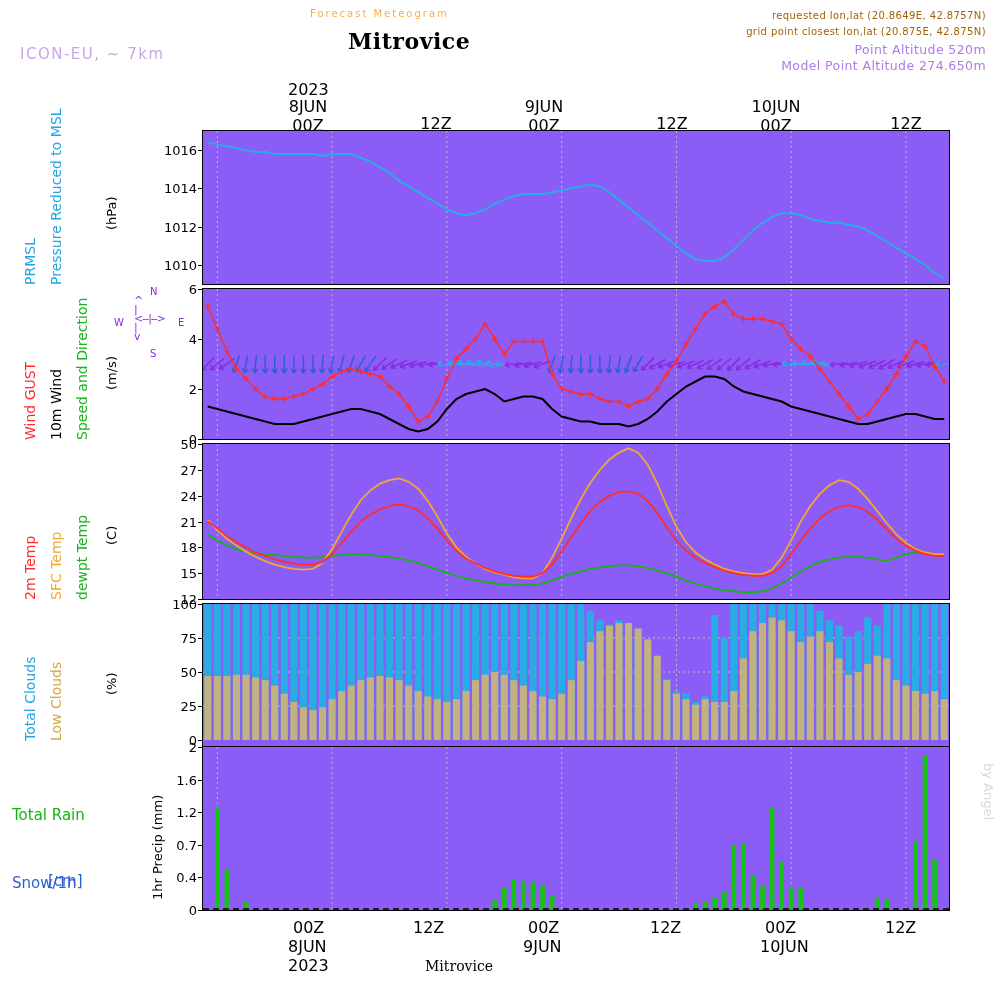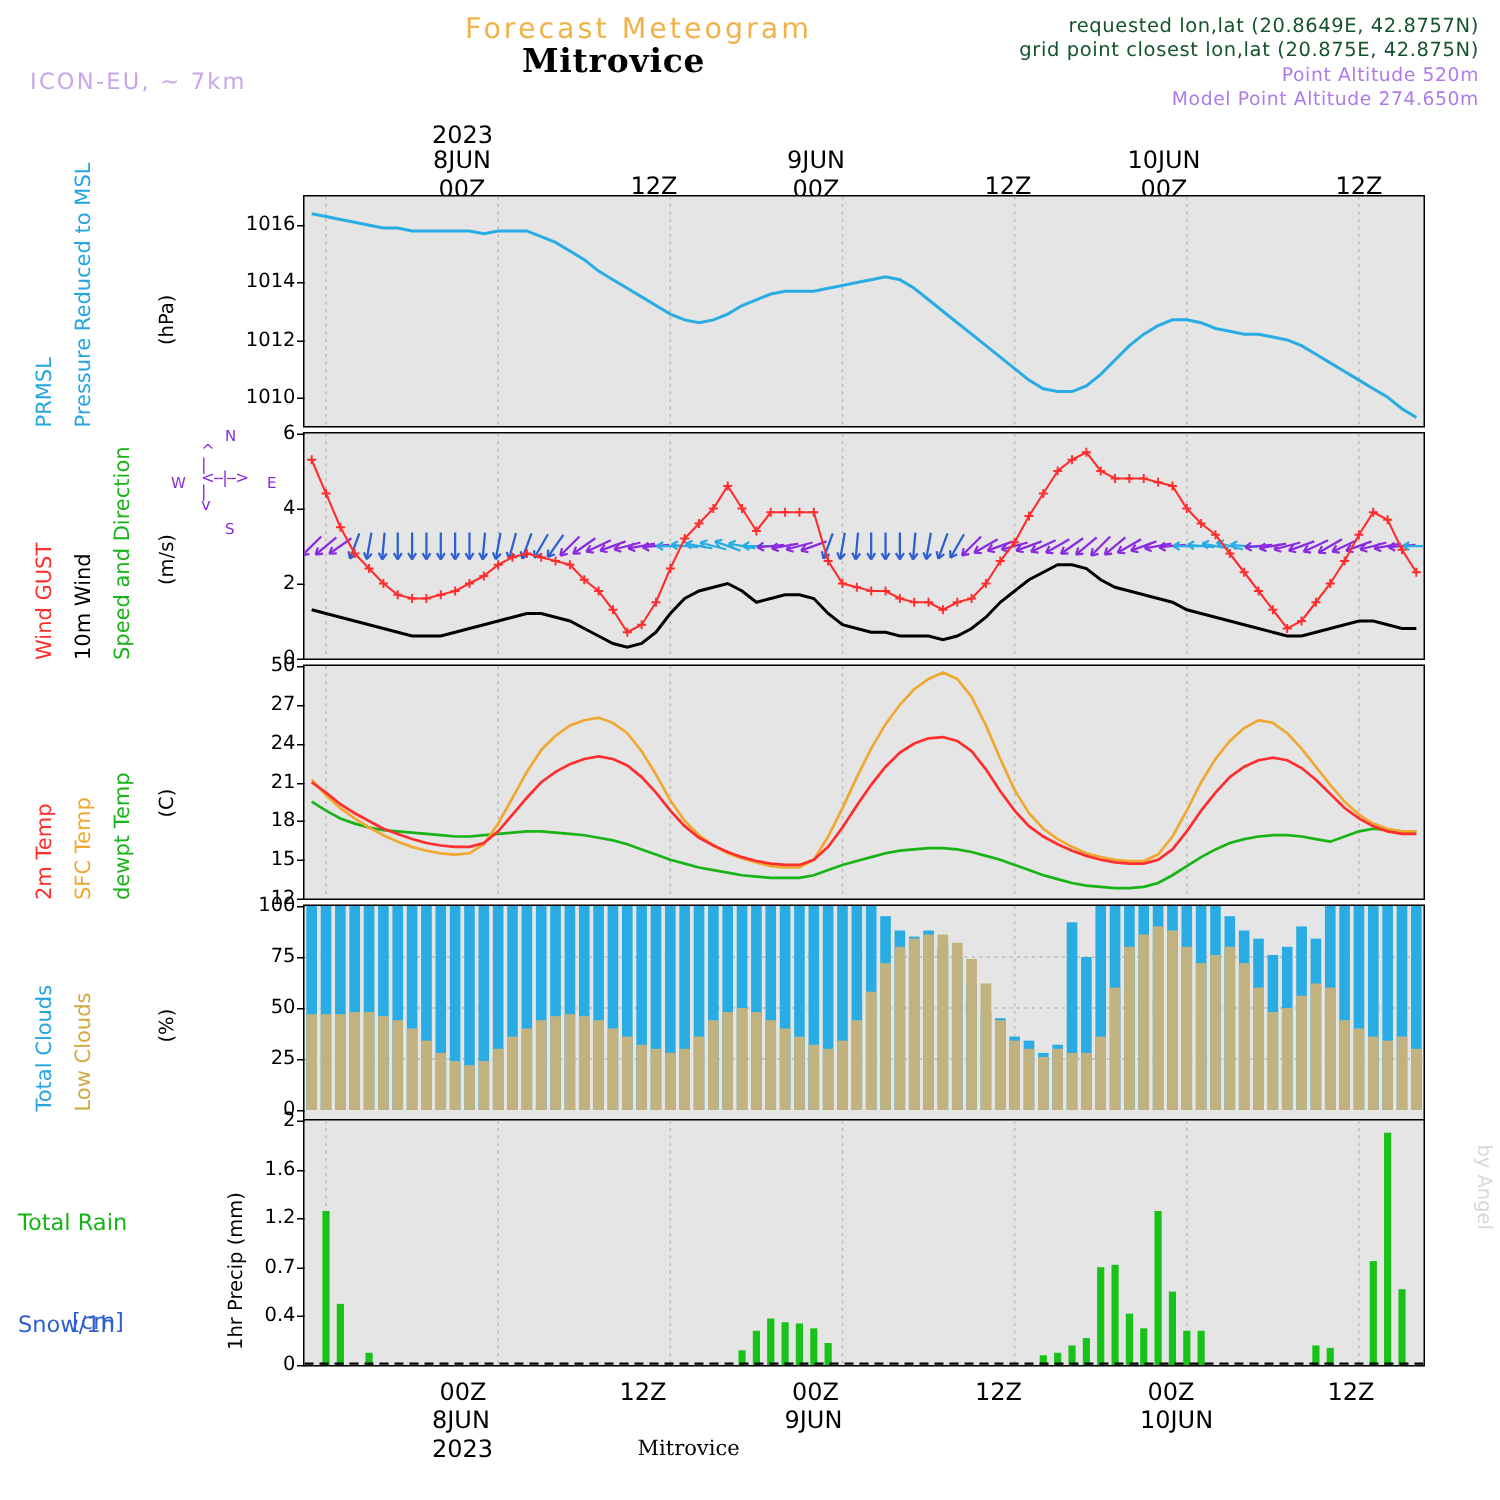--- a/index.html
+++ b/index.html
@@ -7,50 +7,50 @@
     width:1000px; height:1000px;
     background:#ffffff;
     font-family:"DejaVu Sans", sans-serif;
     position:relative;
     overflow:hidden;
   }
   .abs { position:absolute; }
 
   
   #hdr-forecast {
-    left:310px; top:8px; font-size:19px; letter-spacing:2px;
+    left:310px; top:8px; font-size:10px; letter-spacing:2px;
     color:#f0b24a; font-family:"DejaVu Sans", sans-serif;
   }
   #hdr-title {
     left:348px; top:28px; font-size:22px; font-weight:bold;
     color:#000000; font-family:"DejaVu Serif", serif; letter-spacing:0.5px;
   }
   #hdr-model {
     left:20px; top:45px; font-size:15px; color:#c9a6e8; letter-spacing:1.5px;
   }
-  .hdr-right { color:#14532d; font-size:13px; letter-spacing:0.4px; text-align:left; }
+  .hdr-right { color:#a16207; font-size:10px; letter-spacing:0.4px; text-align:left; }
   .hdr-right2 { color:#b07ae8; font-size:12.5px; letter-spacing:0.4px; text-align:right; }
   #hdr-req { right:14px; top:10px; }
   #hdr-grid { right:14px; top:26px; }
   #hdr-alt { right:14px; top:42px; }
   #hdr-malt { right:14px; top:58px; }
 
   #byangel {
     right:4px; top:820px; color:#d8d8d8; font-size:13px;
     transform:rotate(90deg); transform-origin:right top;
   }
 
   
   .taxis { font-family:"DejaVu Sans", sans-serif; font-size:16px; color:#000; }
   .tgroup { text-align:center; }
 
   
   .panel {
     position:absolute; left:202px; width:748px;
-    border:1.5px solid #000; background:#e5e5e5; box-sizing:border-box;
+    border:1.5px solid #000; background:#8b5cf6; box-sizing:border-box;
   }
   .plotarea { position:absolute; left:0; top:0; right:0; bottom:0; }
   .ylab {
     position:absolute; right:100%; margin-right:6px; transform:translateY(-50%);
     font-size:13px; font-family:"DejaVu Sans", sans-serif; color:#000; white-space:nowrap;
   }
   .tickmark { position:absolute; right:100%; width:5px; height:0; border-top:1px solid #000; }
 
   
   .rot {

